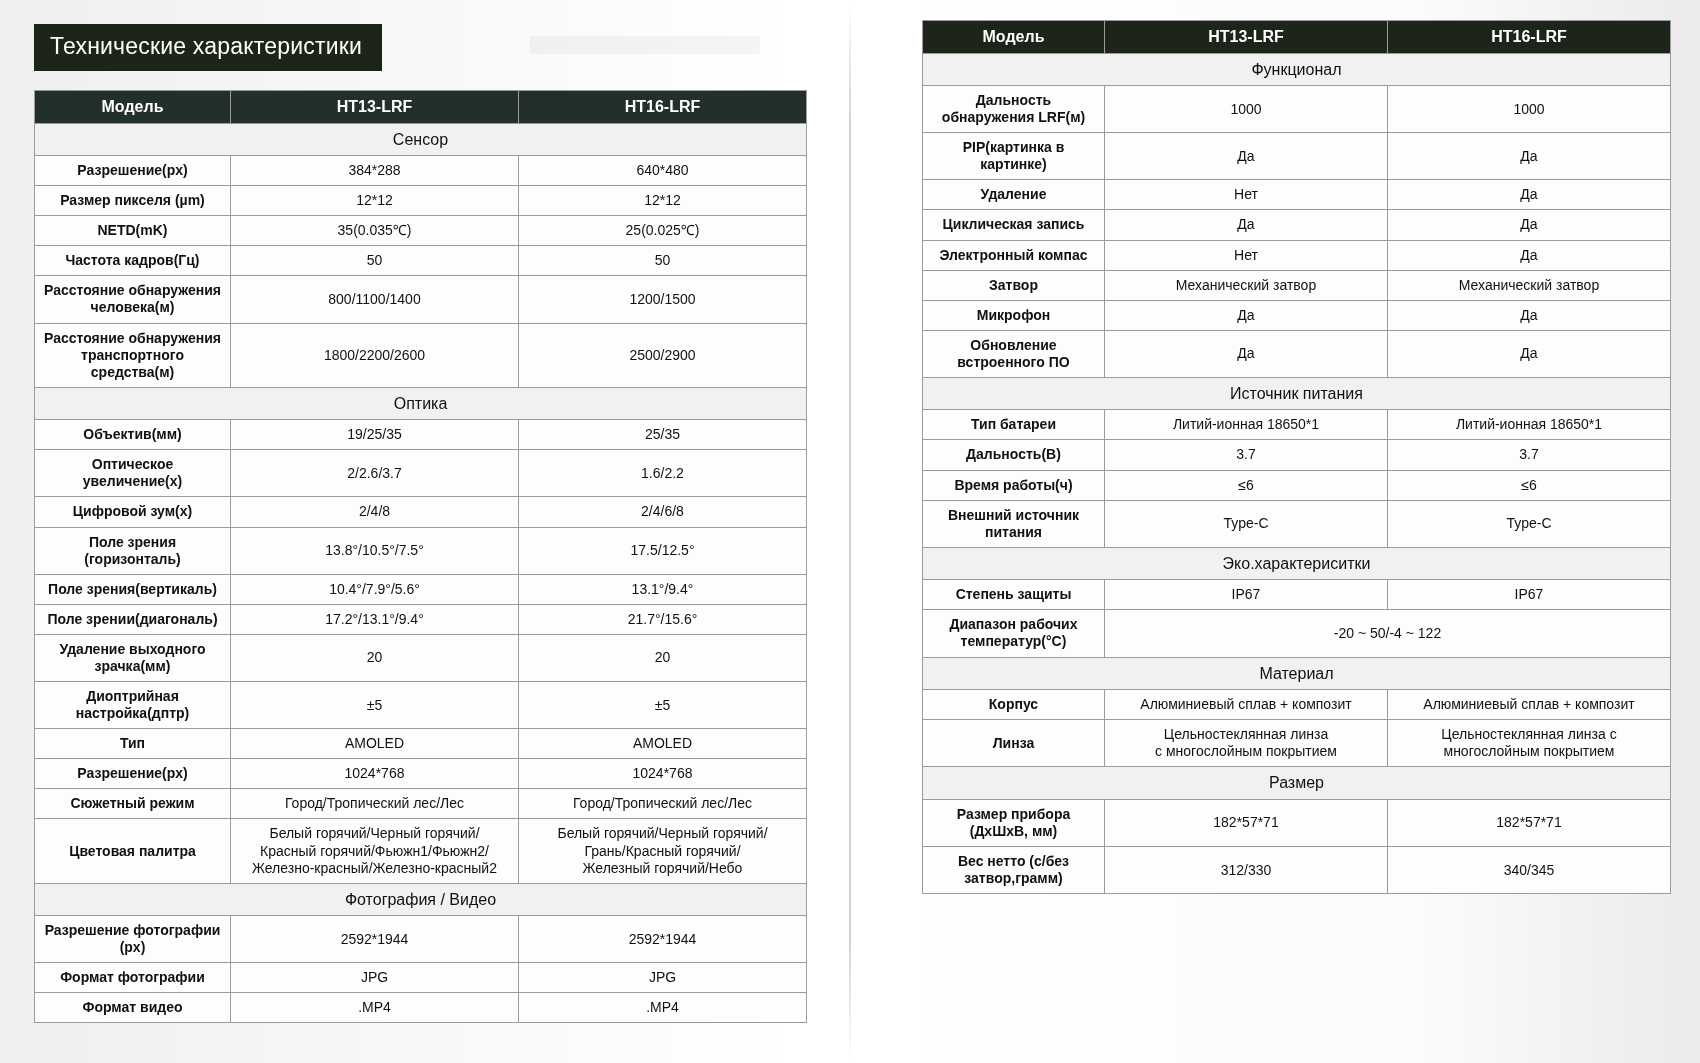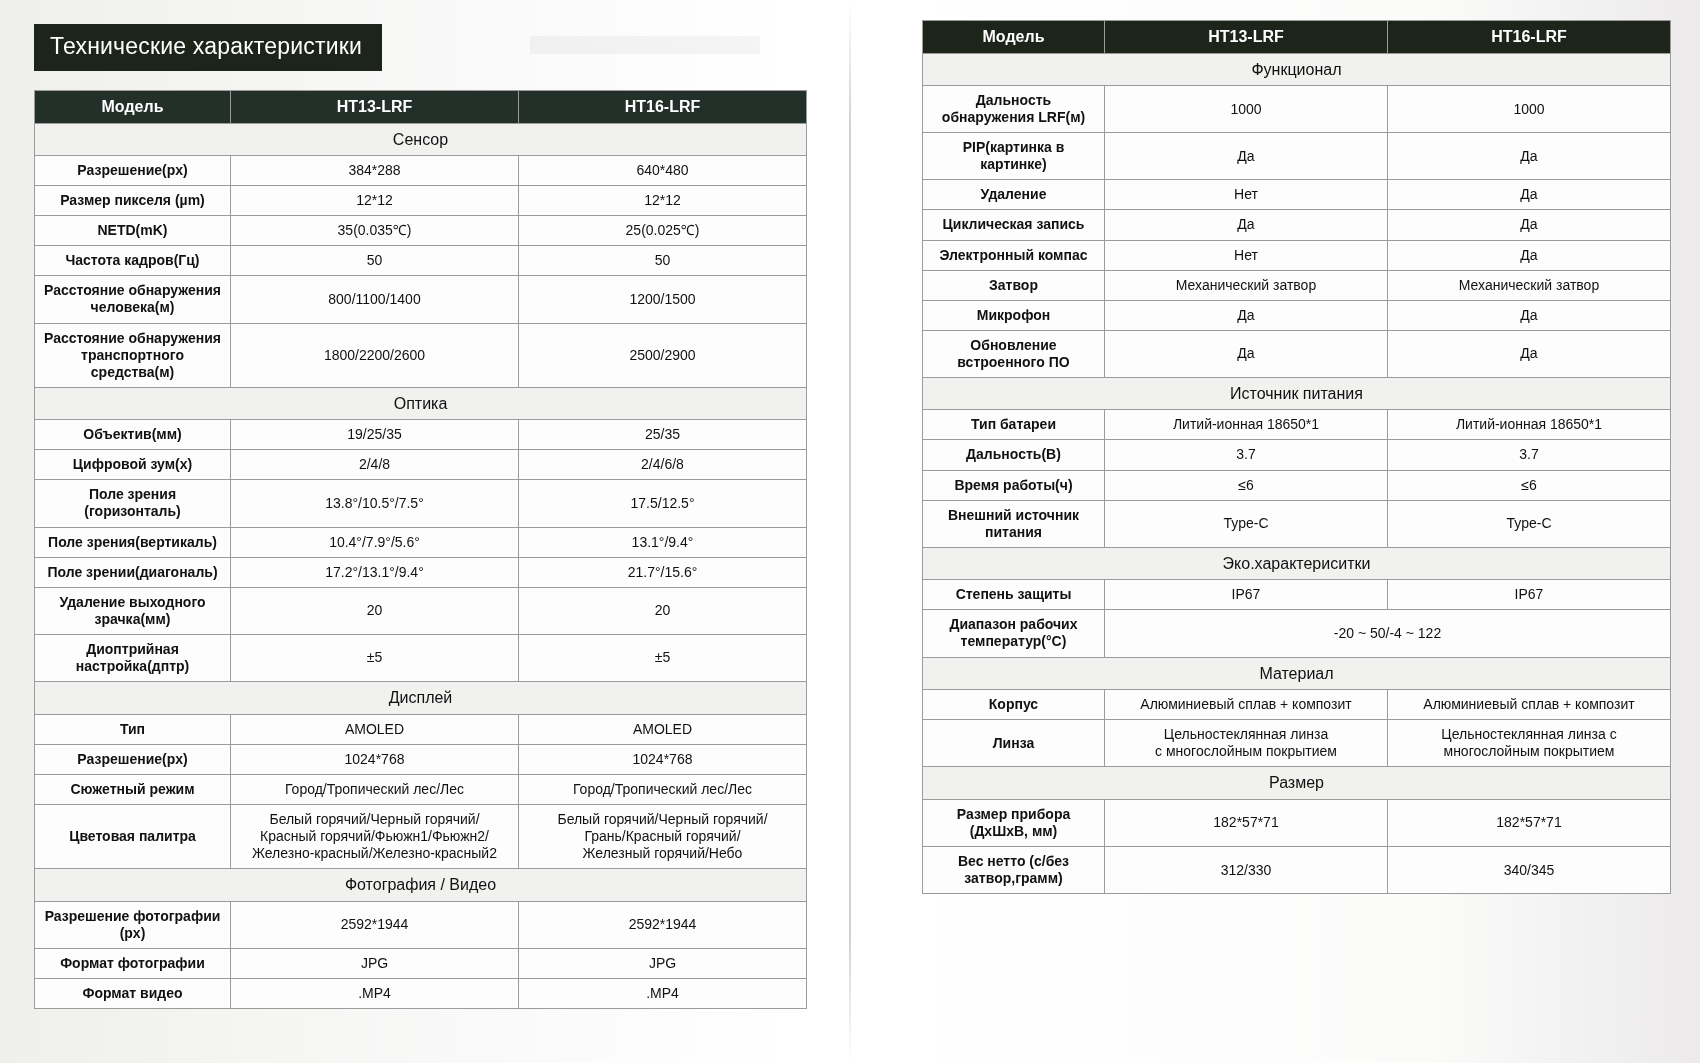--- a/index.html
+++ b/index.html
@@ -168,20 +168,25 @@
           </tr>
           <tr class="section">
             <td colspan="3">Оптика</td>
           </tr>
           <tr>
             <td class="label">Объектив(мм)</td>
             <td class="val">19/25/35</td>
             <td class="val">25/35</td>
           </tr>
           <tr>
+            <td class="label">Оптическое увеличение(х)</td>
+            <td class="val">2/2.6/3.7</td>
+            <td class="val">1.6/2.2</td>
+          </tr>
+          <tr>
             <td class="label">Цифровой зум(х)</td>
             <td class="val">2/4/8</td>
             <td class="val">2/4/6/8</td>
           </tr>
           <tr>
             <td class="label">Поле зрения (горизонталь)</td>
             <td class="val">13.8°/10.5°/7.5°</td>
             <td class="val">17.5/12.5°</td>
           </tr>
           <tr>
@@ -196,23 +201,20 @@
           </tr>
           <tr>
             <td class="label">Удаление выходного зрачка(мм)</td>
             <td class="val">20</td>
             <td class="val">20</td>
           </tr>
           <tr>
             <td class="label">Диоптрийная настройка(дптр)</td>
             <td class="val">±5</td>
             <td class="val">±5</td>
-          </tr>
-          <tr class="section">
-            <td colspan="3">Дисплей</td>
           </tr>
           <tr>
             <td class="label">Тип</td>
             <td class="val">AMOLED</td>
             <td class="val">AMOLED</td>
           </tr>
           <tr>
             <td class="label">Разрешение(px)</td>
             <td class="val">1024*768</td>
             <td class="val">1024*768</td>

